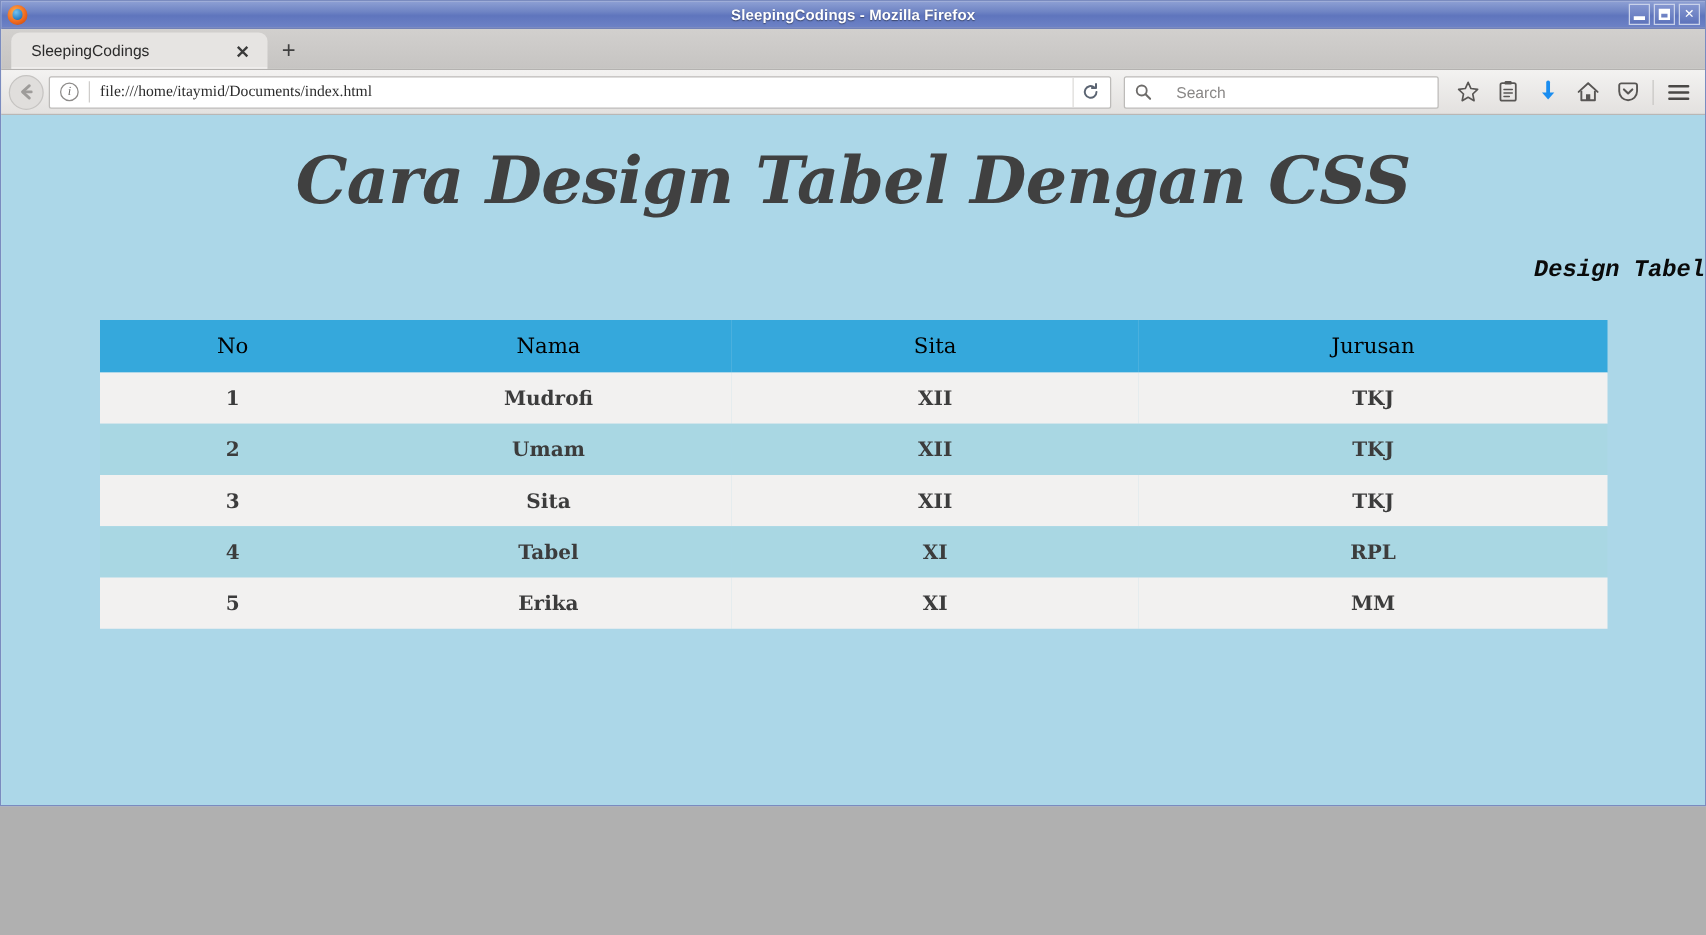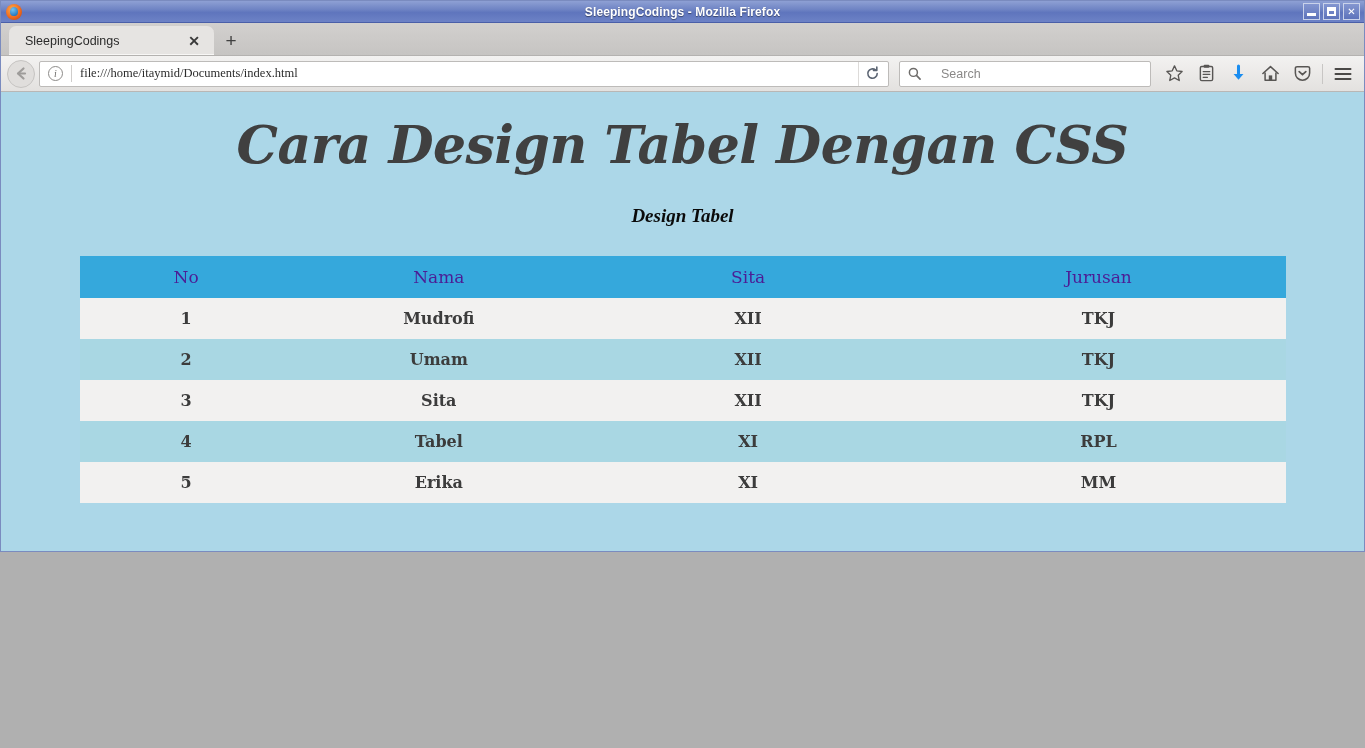--- a/index.html
+++ b/index.html
@@ -11,21 +11,21 @@
   }
 
   body {
     font-family: "Liberation Sans", sans-serif;
     background: #b0b0b0;
   }
 
   
   .window {
     width: 1365px;
-    height: 552px;
+    height: 645px;
     position: relative;
     background: #f2f1f0;
     display: flex;
     flex-direction: column;
     border: 1px solid #7a8bbf;
   }
 
   .titlebar {
     height: 22px;
     flex: 0 0 22px;
@@ -270,42 +270,42 @@
     font-style: italic;
     font-weight: bold;
     font-size: 52px;
     color: #404040;
     letter-spacing: -0.5px;
     padding-top: 23px;
     line-height: 1.15;
   }
 
   .page-subtitle {
-    text-align: center;
-    font-family: Liberation Serif, serif;
+    text-align: right;
+    font-family: Liberation Mono, monospace;
     font-style: italic;
     font-weight: bold;
     font-size: 19px;
     color: #0a0a0a;
     margin-top: 30px;
   }
 
   .table-wrap {
     margin: 29px 78px 0 79px;
   }
 
   table.data-table {
     width: 100%;
     border-collapse: collapse;
     table-layout: fixed;
   }
 
   table.data-table thead th {
     background: #35a8dc;
-    color: #4c1d95;
+    color: #000000;
     font-family: "DejaVu Serif", "Liberation Serif", serif;
     font-weight: normal;
     font-size: 17px;
     padding: 11px 6px;
     text-align: center;
     border: none;
   }
 
   table.data-table tbody td {
     font-family: "DejaVu Serif", "Liberation Serif", serif;

